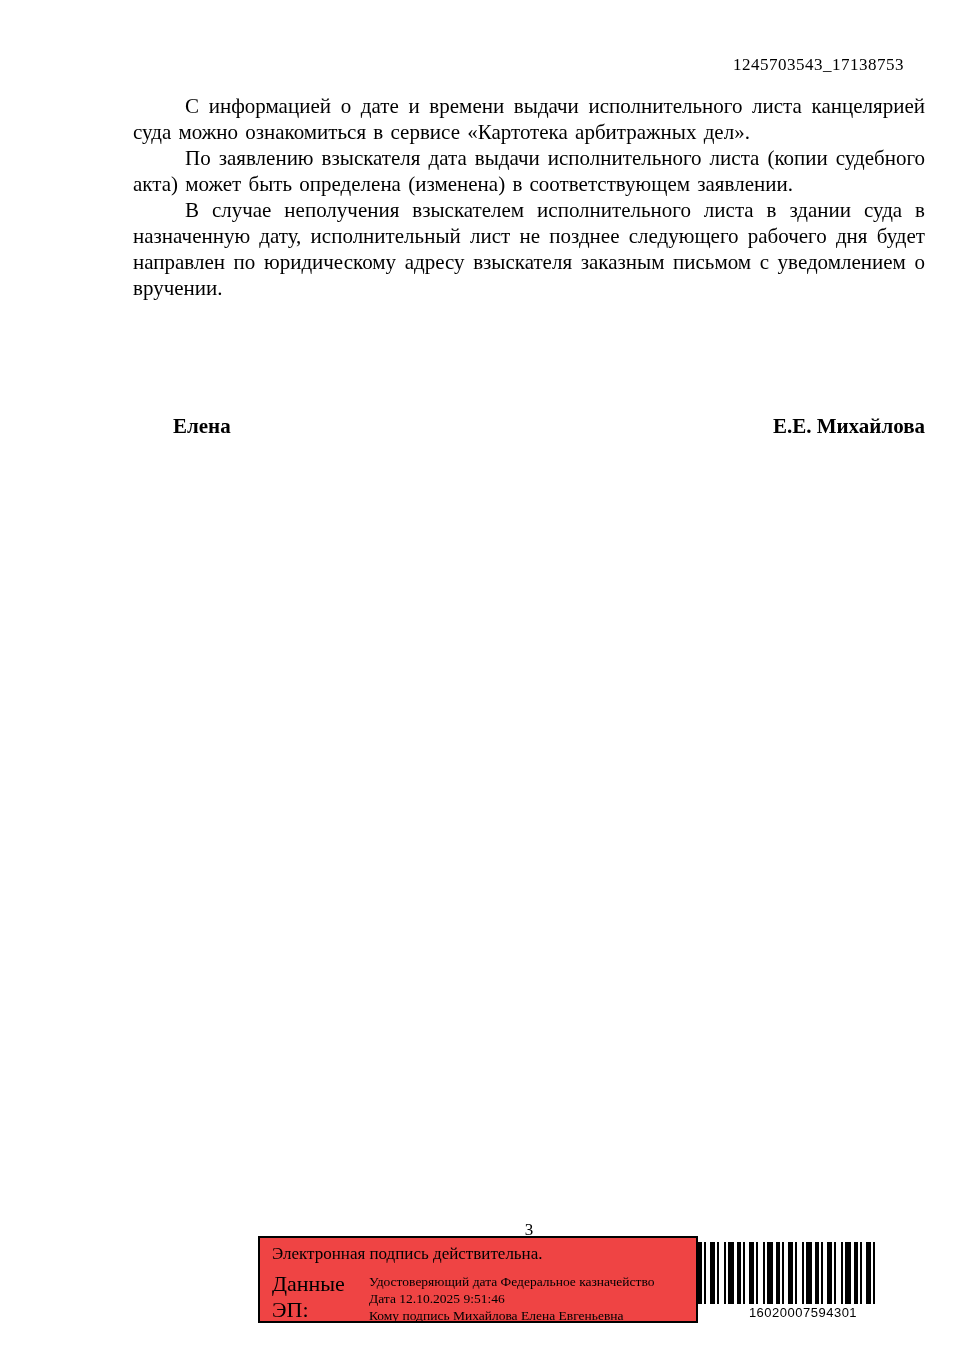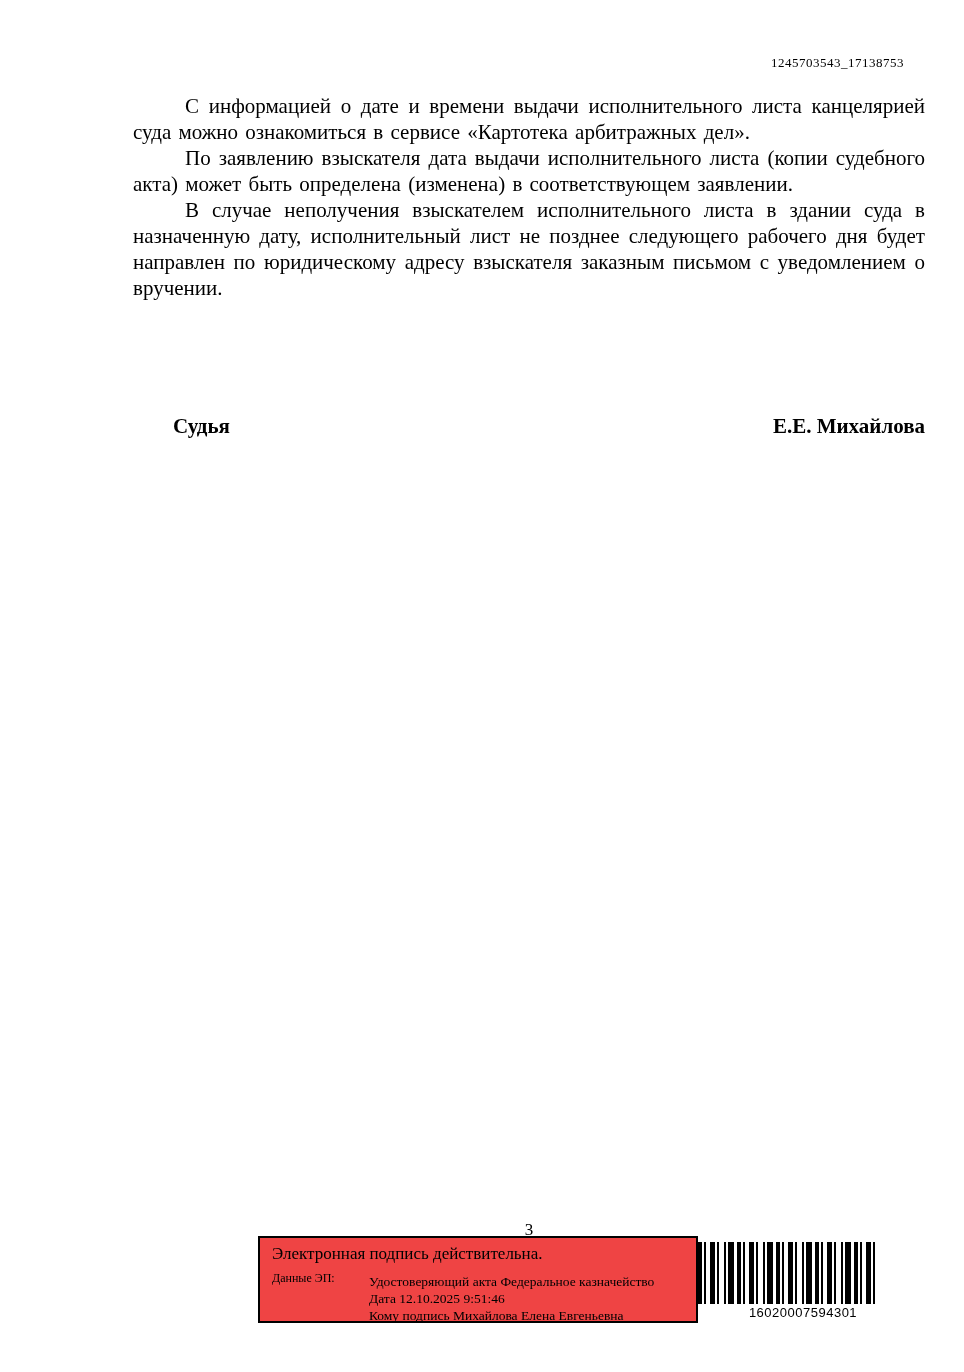--- a/index.html
+++ b/index.html
@@ -12,21 +12,21 @@
     background: #ffffff;
     font-family: "Liberation Serif", serif;
     color: #000000;
     overflow: hidden;
   }
 
   .header-number {
     position: absolute;
     top: 55px;
     right: 60px;
-    font-size: 13px;
+    font-size: 17px;
     letter-spacing: 0.5px;
   }
 
   .body-text {
     position: absolute;
     top: 93px;
     left: 133px;
     width: 792px;
     font-size: 21px;
     line-height: 26px;
@@ -72,21 +72,21 @@
   }
   .stamp-line1 {
     margin: 6px 0 7px 12px;
     font-size: 17px;
   }
   .stamp-row {
     display: flex;
     margin-left: 12px;
   }
   .stamp-label {
-    font-size: 12px;
+    font-size: 22px;
     width: 97px;
     flex-shrink: 0;
   }
   .stamp-details {
     font-size: 13.5px;
     line-height: 17px;
     padding-top: 2px;
   }
   .stamp-detail-line { white-space: nowrap; }
 
@@ -130,32 +130,32 @@
 
   <div class="header-number">1245703543_17138753</div>
 
   <div class="body-text">
     <p class="para">С информацией о дате и времени выдачи исполнительного листа канцелярией суда можно ознакомиться в сервисе «Картотека арбитражных дел».</p>
     <p class="para">По заявлению взыскателя дата выдачи исполнительного листа (копии судебного акта) может быть определена (изменена) в соответствующем заявлении.</p>
     <p class="para">В случае неполучения взыскателем исполнительного листа в здании суда в назначенную дату, исполнительный лист не позднее следующего рабочего дня будет направлен по юридическому адресу взыскателя заказным письмом с уведомлением о вручении.</p>
   </div>
 
   <div class="signature-row">
-    <span class="signature-role">Судья</span>
+    <span class="signature-role">Елена</span>
     <span class="signature-name">Е.Е. Михайлова</span>
   </div>
 
   <div class="page-number">3</div>
 
   <div class="stamp-box">
     <div class="stamp-line1">Электронная подпись действительна.</div>
     <div class="stamp-row">
       <div class="stamp-label">Данные ЭП:</div>
       <div class="stamp-details">
-        <div class="stamp-detail-line">Удостоверяющий акта Федеральное казначейство</div>
+        <div class="stamp-detail-line">Удостоверяющий дата Федеральное казначейство</div>
         <div class="stamp-detail-line">Дата 12.10.2025 9:51:46</div>
         <div class="stamp-detail-line">Кому подпись Михайлова Елена Евгеньевна</div>
       </div>
     </div>
   </div>
 
   <div class="barcode-wrap">
     <div class="barcode-bars"></div>
     <div class="barcode-number">16020007594301</div>
   </div>

